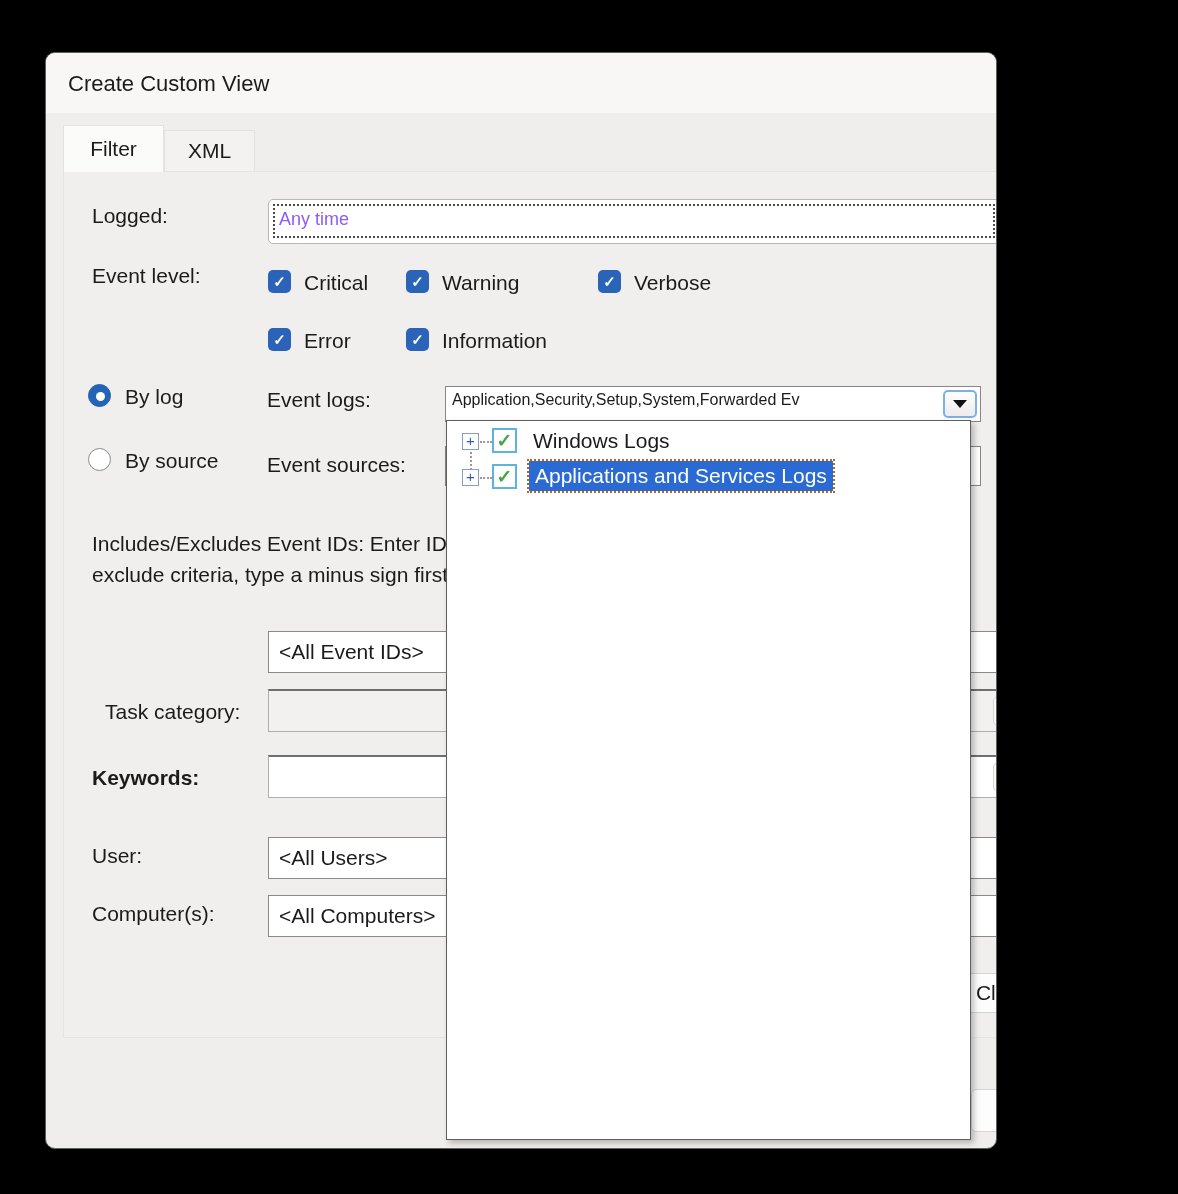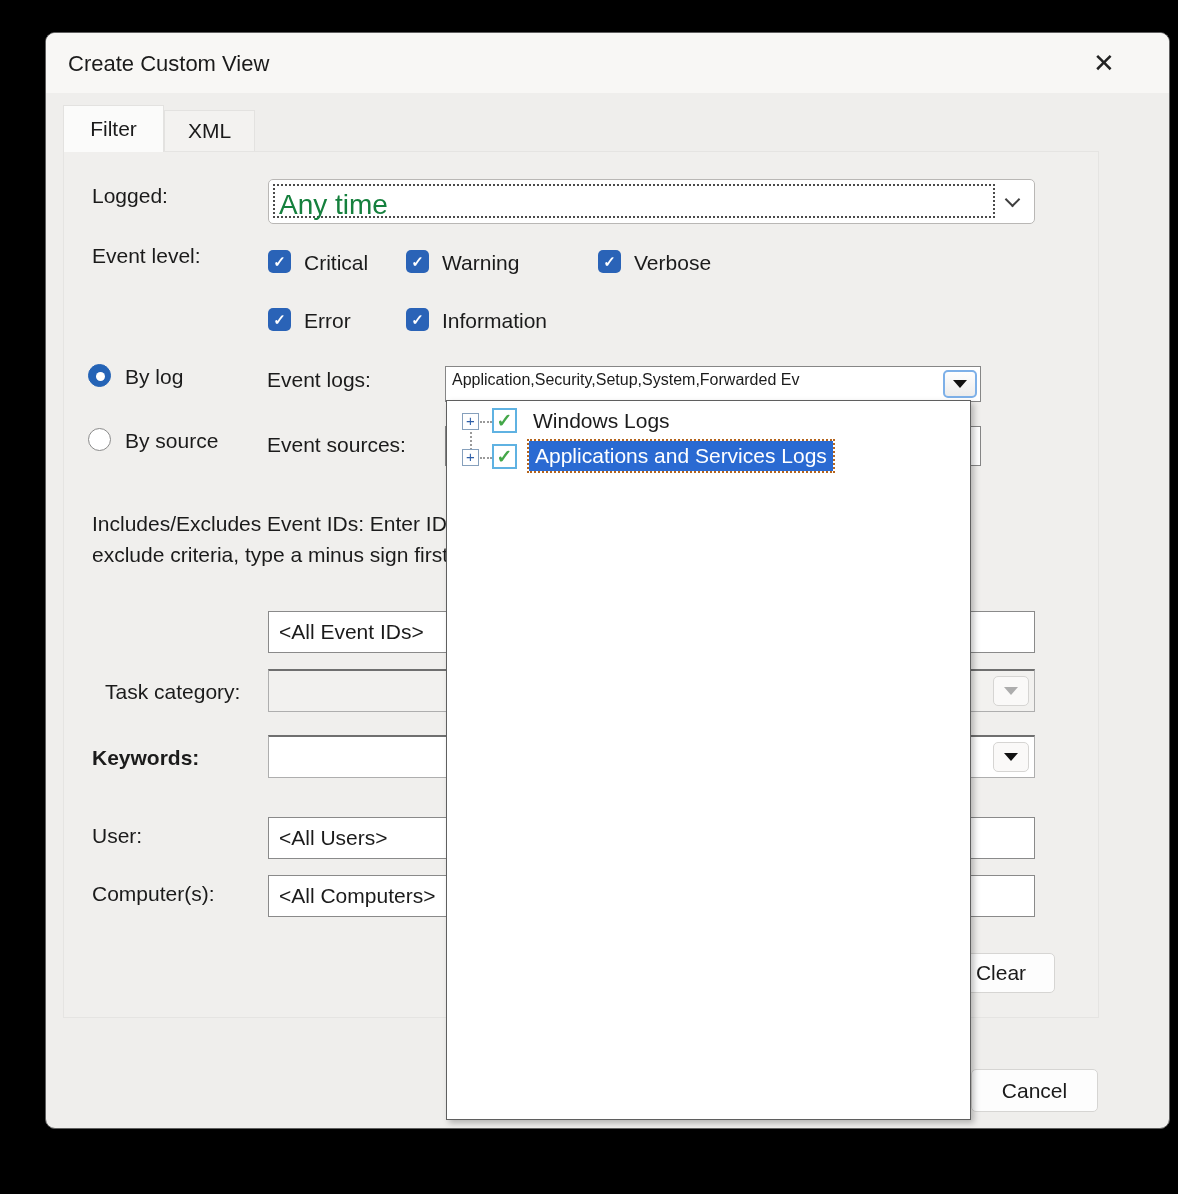--- a/index.html
+++ b/index.html
@@ -1,39 +1,39 @@
 <!DOCTYPE html>
 <html><head>
 <meta charset="utf-8">
 <style>
   * { margin:0; padding:0; box-sizing:border-box; }
   html,body { width:1178px; height:1194px; background:#000; font-family:"Liberation Sans", sans-serif; overflow:hidden; }
 
-  .dialog { position:absolute; left:45px; top:32px; width:1125px; height:1097px;
+  .dialog { position:absolute; left:45px; top:52px; width:952px; height:1097px;
             background:#efeeec; border:1px solid #5f5f5f; border-radius:10px;
             box-shadow:6px 8px 18px rgba(0,0,0,.6); overflow:hidden; }
   .titlebar { position:absolute; left:0; top:0; width:100%; height:60px; background:#f8f7f5; }
   .title { position:absolute; left:22px; top:18px; font-size:22px; color:#1b1b1b; }
   .close { position:absolute; left:1038px; top:12px; width:40px; height:36px; font-size:26px; color:#222;
            display:flex; align-items:center; justify-content:center; cursor:default; }
 
   .tab { position:absolute; font-size:21px; color:#1b1b1b; display:flex; align-items:center; justify-content:center; }
   .tab.active { left:17px; top:72px; width:101px; height:47px; background:#fbfbfa; border:1px solid #e3e2e0; border-bottom:none; z-index:3; }
   .tab.inactive { left:118px; top:77px; width:91px; height:41px; background:#f3f2f0; border:1px solid #e3e2e0; border-bottom:none; z-index:1; }
 
   .page { position:absolute; left:17px; top:118px; width:1036px; height:867px;
           background:#f0efed; border:1px solid #e5e4e2; z-index:2; }
 
   .lbl { position:absolute; font-size:21px; color:#1b1b1b; white-space:nowrap; }
 
   
   .combo-rounded { position:absolute; left:204px; top:27px; width:767px; height:45px; background:#fff;
                    border:1px solid #b9b7b5; border-radius:5px; }
   .focus-ants { position:absolute; left:4px; top:4px; width:722px; height:34px; border:2px dotted #4a4a4a; }
-  .combo-rounded .val { position:absolute; left:10px; top:9px; font-size:28px; color:#15803d; }
+  .combo-rounded .val { position:absolute; left:10px; top:9px; font-size:18px; color:#8b5cf6; }
   .chev { position:absolute; right:16px; top:14px; width:11px; height:11px;
           border-right:2px solid #3f3f3f; border-bottom:2px solid #3f3f3f; transform:rotate(45deg); }
 
   
   .cb { position:absolute; width:23px; height:23px; background:#2a63b7; border-radius:5px;
         color:#fff; font-size:15px; font-weight:bold; display:flex; align-items:center; justify-content:center; }
   .radio { position:absolute; width:23px; height:23px; border-radius:50%; background:#fff; border:1px solid #8a8a8a; }
   .radio.sel { background:#2463b6; border:1px solid #2463b6; }
   .radio.sel::after { content:""; position:absolute; left:7px; top:7px; width:9px; height:9px; border-radius:50%; background:#fff; }
 

